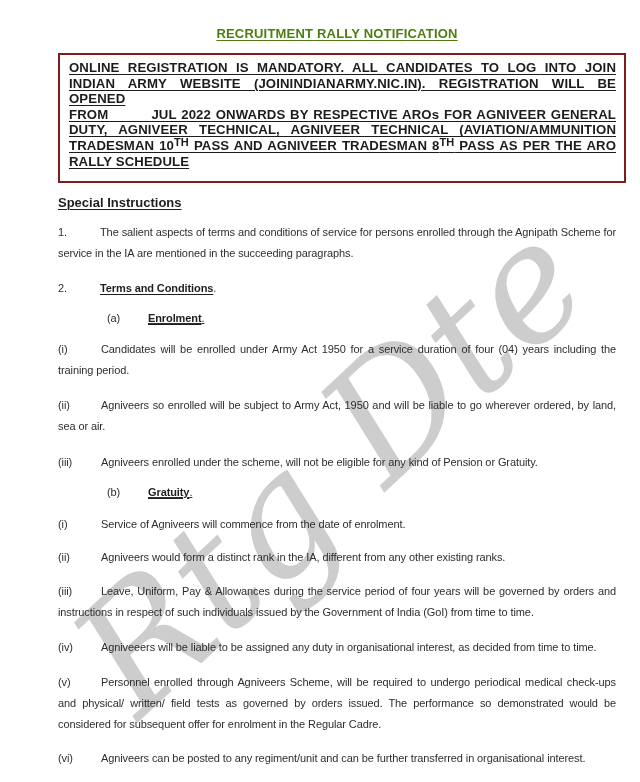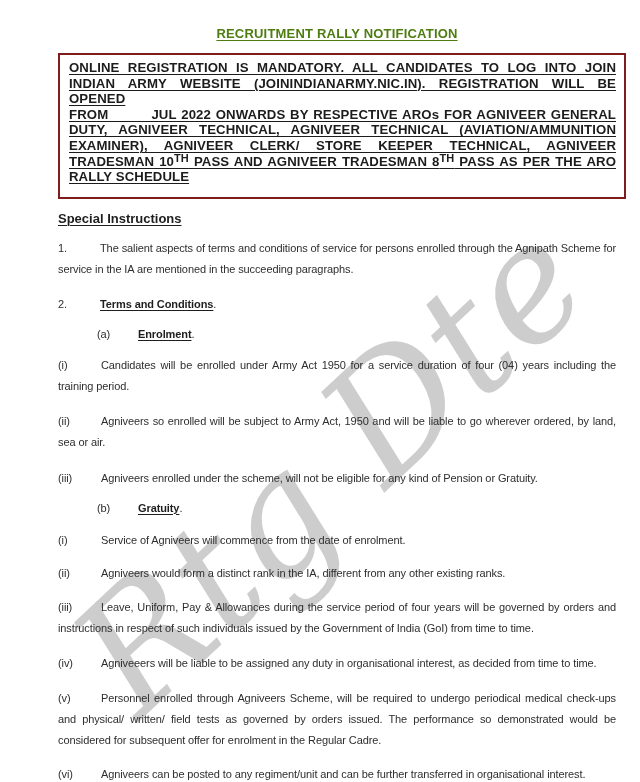--- a/index.html
+++ b/index.html
@@ -85,21 +85,21 @@
   }
   .para{
     margin-top:13px;
     font-size:11px;
     line-height:21px;
     text-align:justify;
     letter-spacing:-0.1px;
   }
   .para .lbl{ display:inline-block; }
   .para.l0{ margin-left:0; }
-  .para.l1{ margin-left:39px; }
+  .para.l1{ margin-left:49px;text-decoration:underline; }
   .para.l2{ }
   .para.l0 .lbl{ width:42px; }
   .para.l1 .lbl{ width:41px; }
   .para.l2 .lbl{ width:43px; }
   .para .head{
     font-weight:700;
     color:#1e1e1e;
     text-decoration:underline;
     text-decoration-thickness:1.4px;
     text-underline-offset:2px;
@@ -112,21 +112,20 @@
   <div class="watermark">Rtg Dte</div>
 
   <div class="content">
     <h1 class="title">RECRUITMENT RALLY NOTIFICATION</h1>
 
     <div class="notice-box" id="noticeBox">
         <div class="box-line">ONLINE REGISTRATION IS MANDATORY. ALL CANDIDATES TO LOG INTO JOIN</div>
         <div class="box-line">INDIAN ARMY WEBSITE (JOININDIANARMY.NIC.IN). REGISTRATION WILL BE OPENED</div>
         <div class="box-line">FROM&nbsp;&nbsp;&nbsp;&nbsp;&nbsp;&nbsp;&nbsp;&nbsp; JUL 2022 ONWARDS BY RESPECTIVE AROs FOR AGNIVEER GENERAL</div>
         <div class="box-line">DUTY, AGNIVEER TECHNICAL, AGNIVEER TECHNICAL (AVIATION/AMMUNITION</div>
-        <div class="box-line">EXAMINER), AGNIVEER CLERK/ STORE KEEPER TECHNICAL, AGNIVEER</div>
         <div class="box-line">TRADESMAN 10<sup>TH</sup> PASS AND AGNIVEER TRADESMAN 8<sup>TH</sup> PASS AS PER THE ARO</div>
         <div class="box-line last">RALLY SCHEDULE</div>
       </div>
 
     <h2 class="special">Special Instructions</h2>
 
     <div id="paragraphList">
         <div class="para l0" style="margin-top: 10px;"><span class="lbl">1.</span>The salient aspects of terms and conditions of service for persons enrolled through the Agnipath Scheme for service in the IA are mentioned in the succeeding paragraphs.</div>
         <div class="para l0" style="margin-top: 14px;"><span class="lbl">2.</span><span class="head">Terms and Conditions</span>.</div>
         <div class="para l1" style="margin-top: 9px;"><span class="lbl">(a)</span><span class="head">Enrolment</span>.</div>

